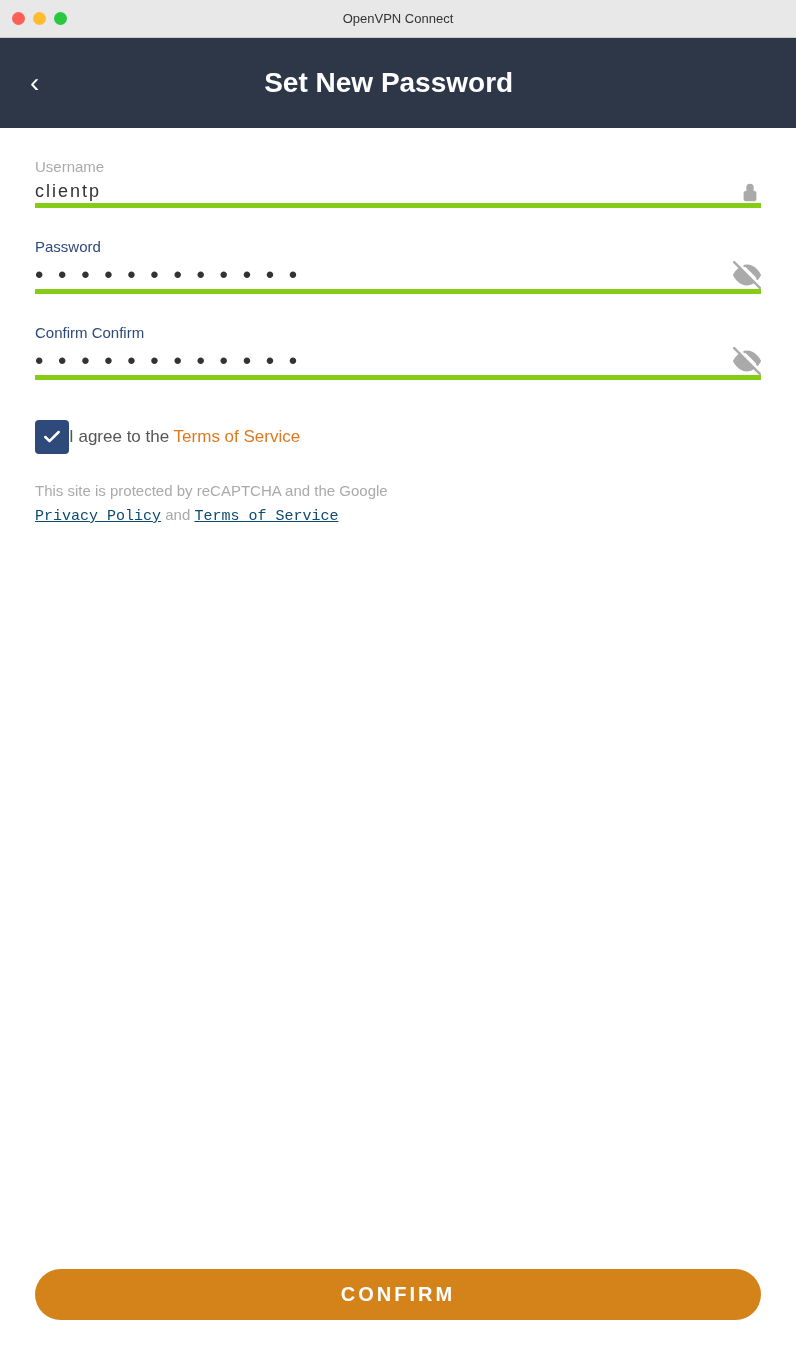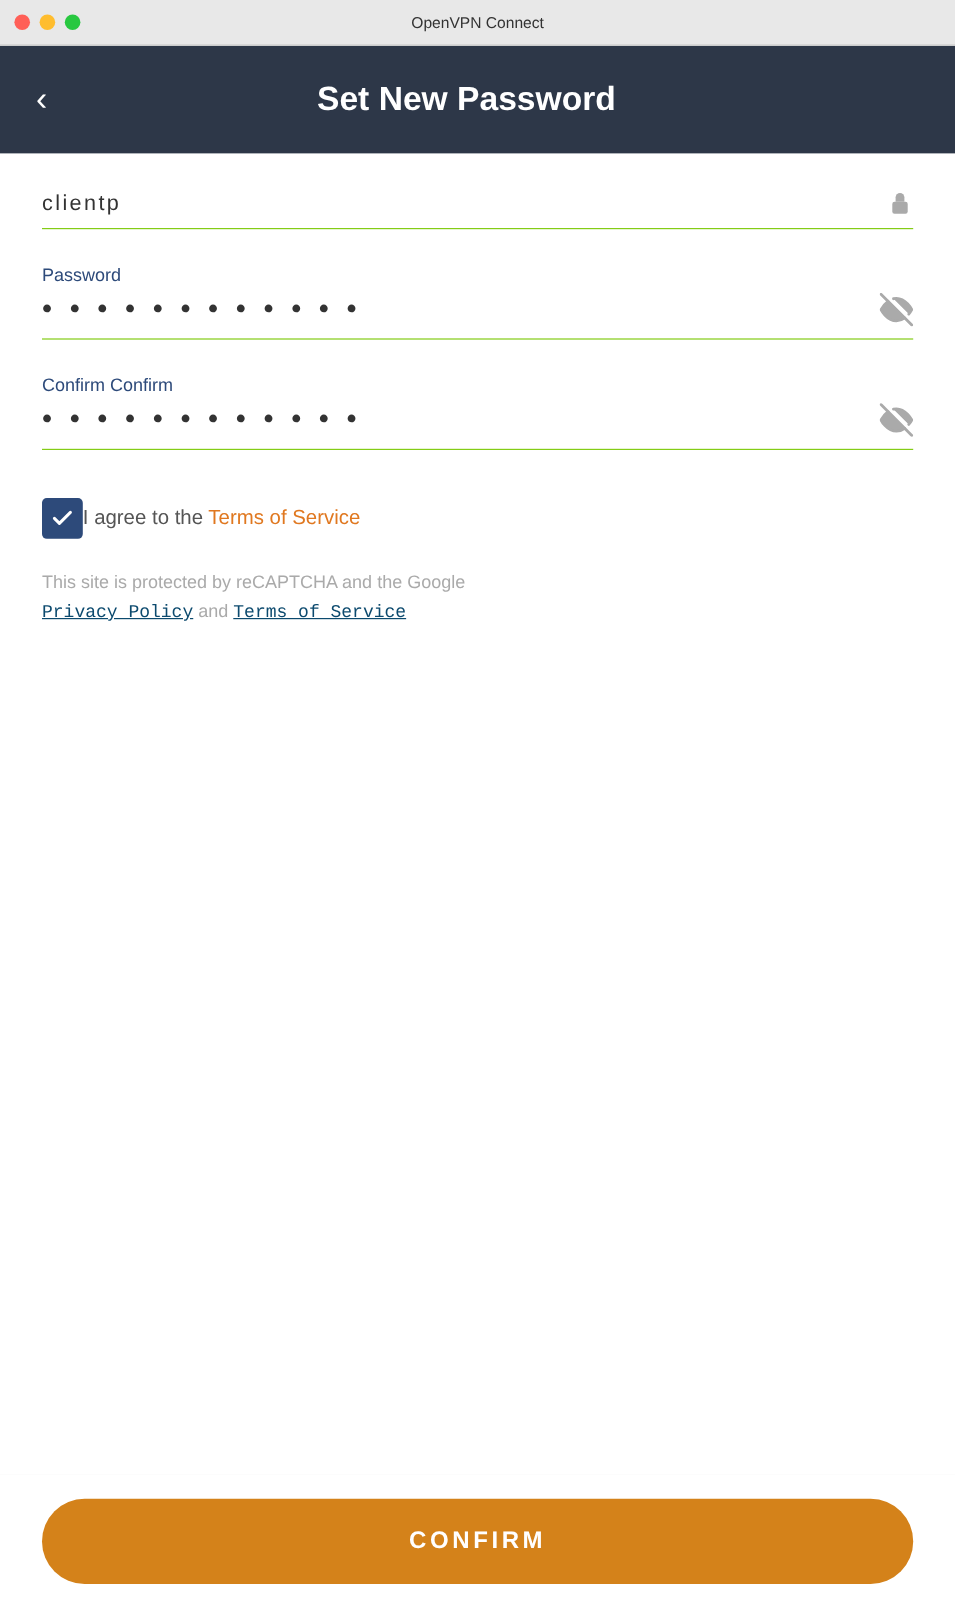--- a/index.html
+++ b/index.html
@@ -107,23 +107,22 @@
       display: block;
     }
 
     .field-label.active {
       color: #2d4a7a;
       font-weight: 500;
     }
 
     .field-row {
       display: flex;
-      align-items: center;
-      border-bottom: 1px solid #84cc16;
-      padding-bottom: 10px;
+      border-bottom: 5px solid #84cc16;
+      padding-bottom: 0;
     }
 
     .field-value {
       flex: 1;
       font-size: 18px;
       color: #333;
       letter-spacing: 2px;
     }
 
     .field-value.dots {
@@ -206,21 +205,21 @@
 
     
     .confirm-btn-wrapper {
       padding: 20px 35px 30px;
       background: #fff;
       flex-shrink: 0;
     }
 
     .confirm-btn {
       width: 100%;
-      height: 71px;
+      height: 51px;
       background: #d4821a;
       border: none;
       border-radius: 40px;
       color: #fff;
       font-size: 20px;
       font-weight: 700;
       letter-spacing: 3px;
       cursor: pointer;
       text-transform: uppercase;
     }
@@ -238,20 +237,21 @@
 </div>
 
 <div class="header">
   <button class="back-btn">‹</button>
   <span class="header-title">Set New Password</span>
 </div>
 
 <div class="content">
 
   <div class="field-group">
+    <span class="field-label">Username</span>
     <div class="field-row">
       <span class="field-value">clientp</span>
       <svg class="lock-icon" viewBox="0 0 24 24" xmlns="http://www.w3.org/2000/svg">
         <rect x="5" y="11" width="14" height="11" rx="2" ry="2"></rect>
         <path d="M8 11V7a4 4 0 0 1 8 0v4"></path>
       </svg>
     </div>
   </div>
 
   <div class="field-group">

